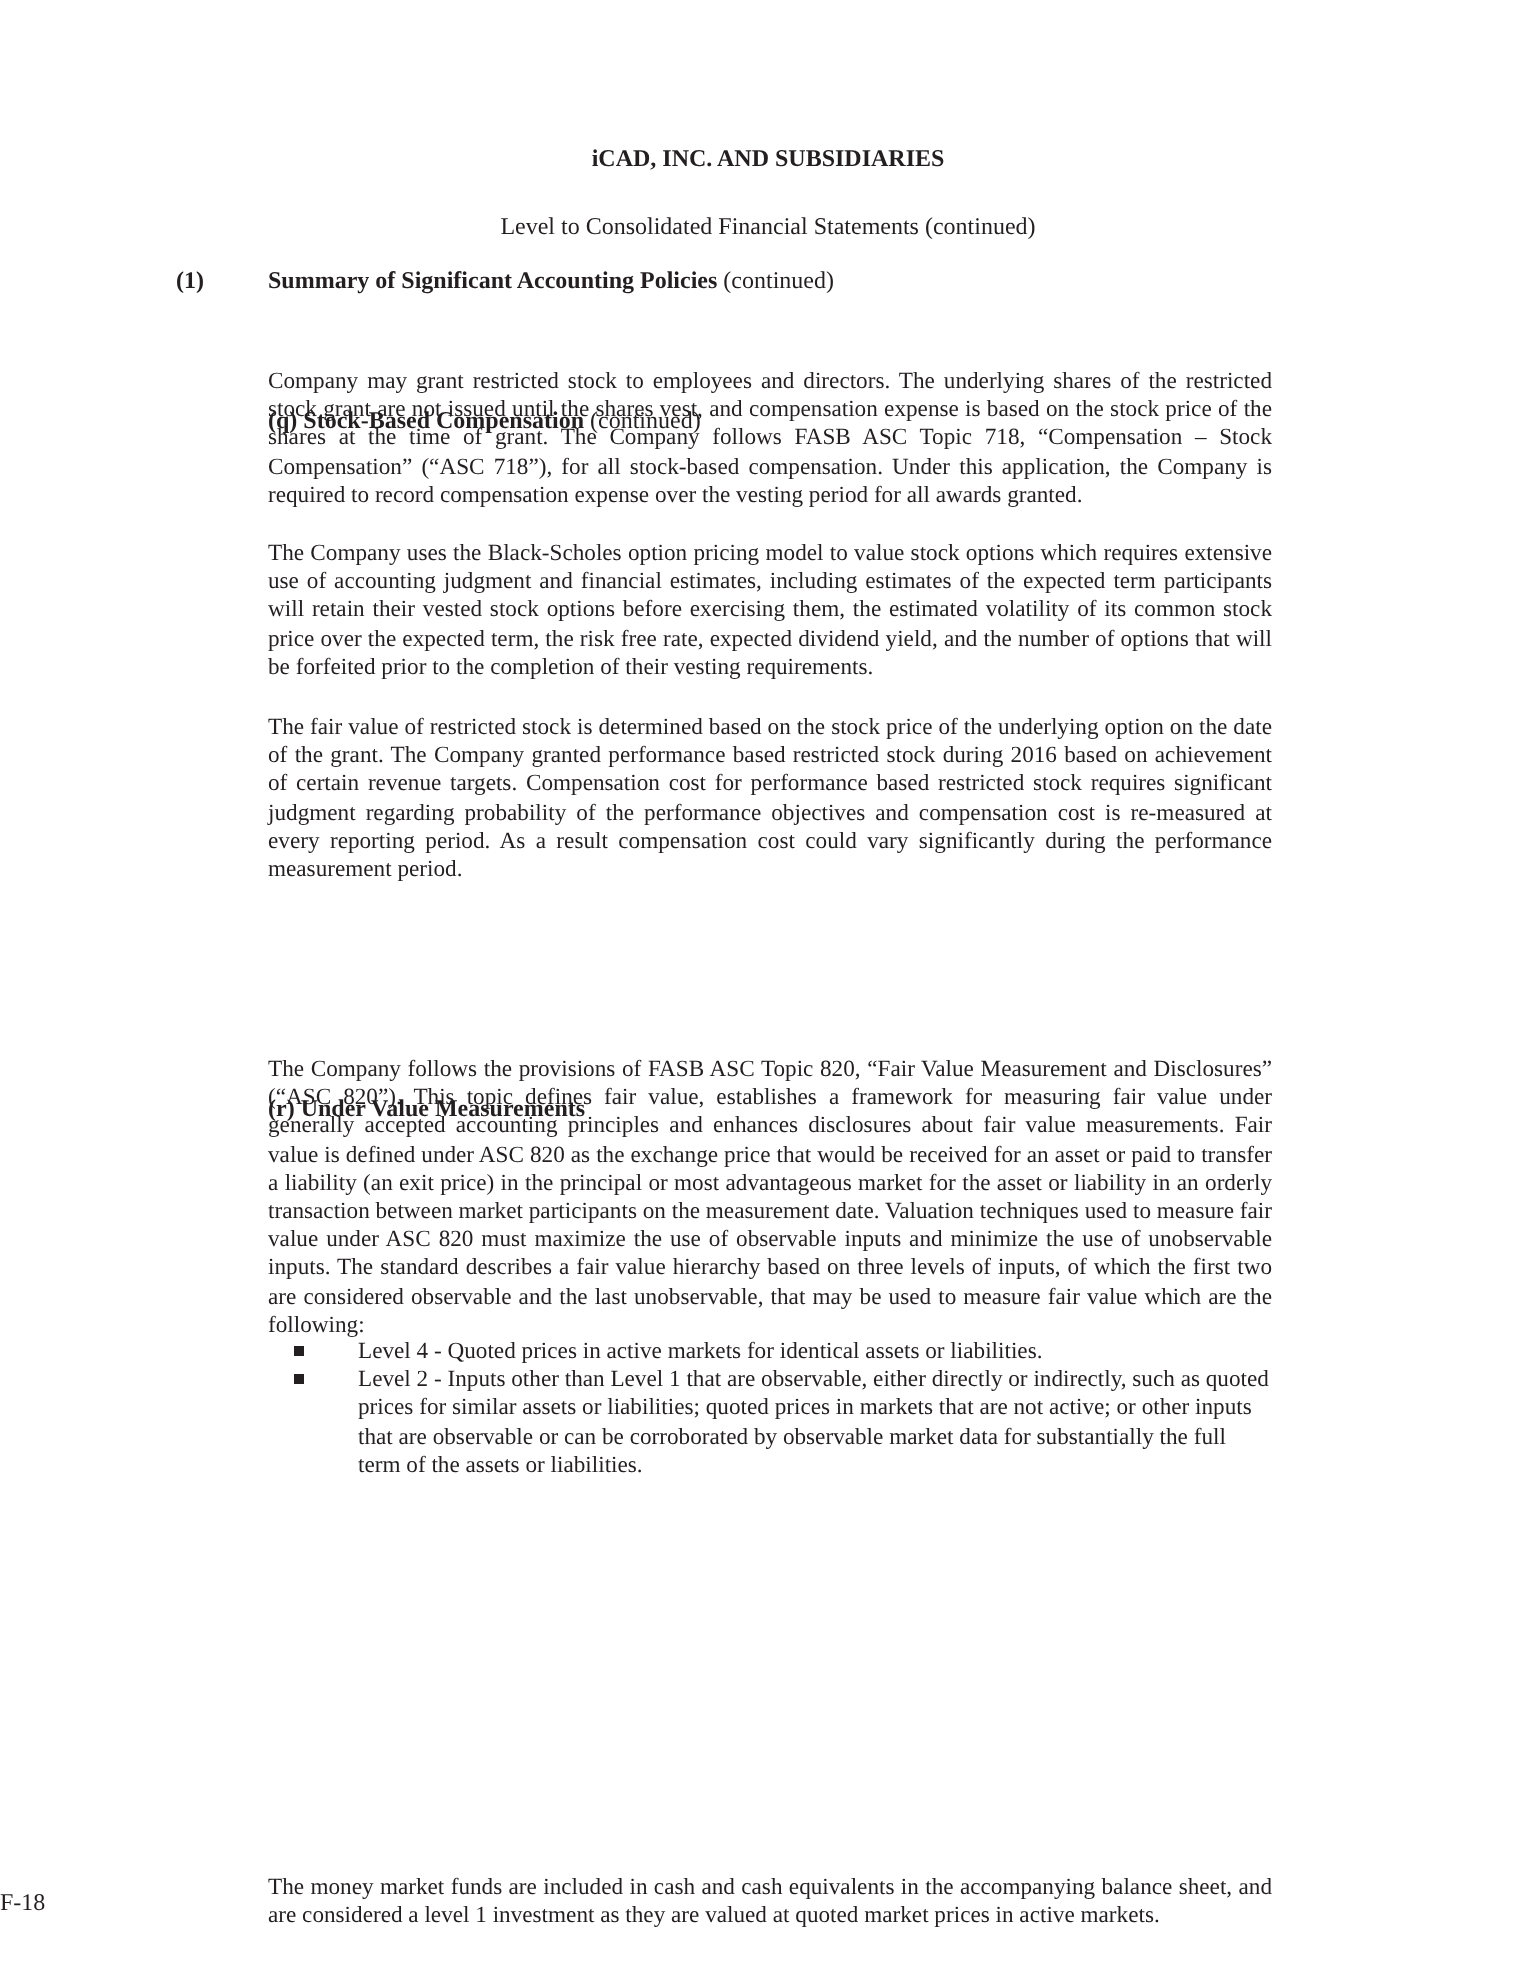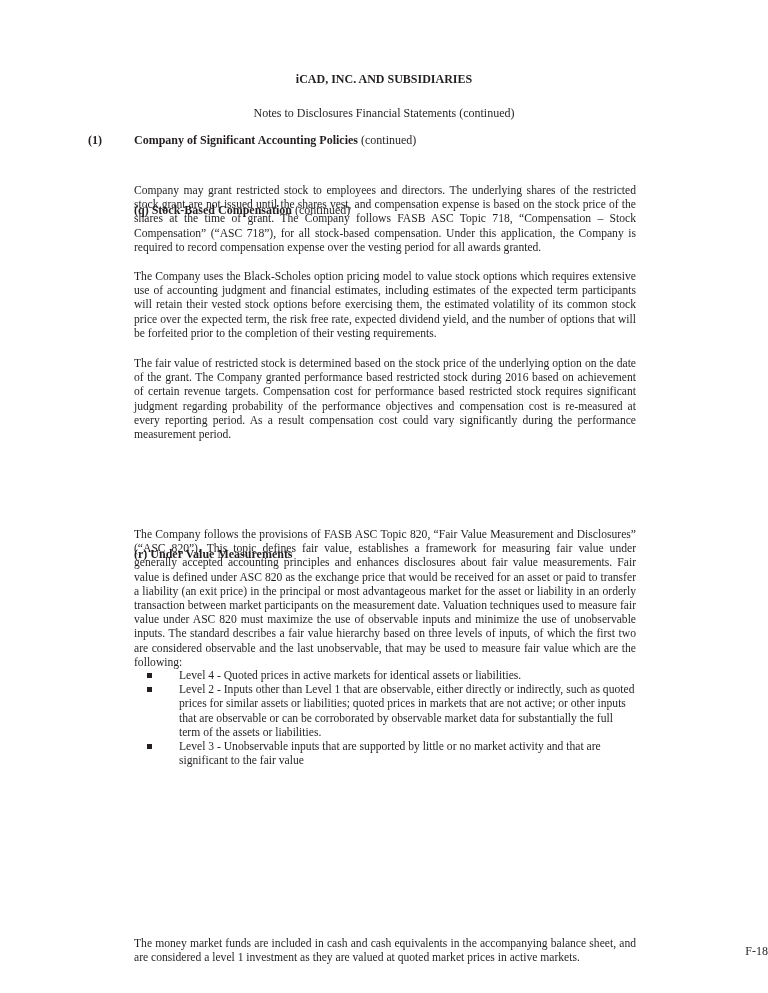--- a/index.html
+++ b/index.html
@@ -28,46 +28,45 @@
   .content { position: absolute; left: 134px; width: 502px; margin-top: 44px; }
   .sub-head { font-size: 12px; }
   .b { font-weight: bold; }
   p.para { margin: 0; text-align: justify; }
   ul.levels { list-style: none; margin: 0; padding: 0; }
   ul.levels li { position: relative; padding-left: 45px; margin: 0; text-align: left; }
   .bullet {
     position: absolute; left: 13px; top: 4px; width: 5px; height: 5px; background: #231f20;
   }
   .footer {
-    position: absolute; top: 944px; left: 0; width: 768px; text-align: right; font-size: 12px;
+    position: absolute; top: 944px; left: 0; width: 768px; text-align: left; font-size: 12px;
   }
 </style>
 </head>
 <body>
 
 <div class="page">
 
   <div class="company">iCAD, INC. AND SUBSIDIARIES</div>
-  <div class="subtitle">Notes to Disclosures Financial Statements (continued)</div>
+  <div class="subtitle">Level to Consolidated Financial Statements (continued)</div>
 
   <div class="sec-num">(1)</div>
-  <div class="sec-title"><span class="b">Company of Significant Accounting Policies</span><span> (continued)</span></div>
+  <div class="sec-title"><span class="b">Summary of Significant Accounting Policies</span><span> (continued)</span></div>
 
   <div class="content sub-head" style="top:159px;"><span class="b">(q) Stock-Based Compensation</span><span> (continued)</span></div>
 
   <p class="content para" style="top:184px;">Company may grant restricted stock to employees and directors. The underlying shares of the restricted stock grant are not issued until the shares vest, and compensation expense is based on the stock price of the shares at the time of grant. The Company follows FASB ASC Topic 718, “Compensation – Stock Compensation” (“ASC 718”), for all stock-based compensation. Under this application, the Company is required to record compensation expense over the vesting period for all awards granted.</p>
   <p class="content para" style="top:270px;">The Company uses the Black-Scholes option pricing model to value stock options which requires extensive use of accounting judgment and financial estimates, including estimates of the expected term participants will retain their vested stock options before exercising them, the estimated volatility of its common stock price over the expected term, the risk free rate, expected dividend yield, and the number of options that will be forfeited prior to the completion of their vesting requirements.</p>
   <p class="content para" style="top:357px;">The fair value of restricted stock is determined based on the stock price of the underlying option on the date of the grant. The Company granted performance based restricted stock during 2016 based on achievement of certain revenue targets. Compensation cost for performance based restricted stock requires significant judgment regarding probability of the performance objectives and compensation cost is re-measured at every reporting period. As a result compensation cost could vary significantly during the performance measurement period.</p>
 
   <div class="content sub-head b" style="top:503px;">(r) Under Value Measurements</div>
 
   <p class="content para" style="top:528px;">The Company follows the provisions of FASB ASC Topic 820, “Fair Value Measurement and Disclosures” (“ASC 820”). This topic defines fair value, establishes a framework for measuring fair value under generally accepted accounting principles and enhances disclosures about fair value measurements. Fair value is defined under ASC 820 as the exchange price that would be received for an asset or paid to transfer a liability (an exit price) in the principal or most advantageous market for the asset or liability in an orderly transaction between market participants on the measurement date. Valuation techniques used to measure fair value under ASC 820 must maximize the use of observable inputs and minimize the use of unobservable inputs. The standard describes a fair value hierarchy based on three levels of inputs, of which the first two are considered observable and the last unobservable, that may be used to measure fair value which are the following:</p>
 
   <ul class="content levels" style="top:669px;">
     <li><span class="bullet"></span><span>Level 4 - Quoted prices in active markets for identical assets or liabilities.</span></li>
     <li><span class="bullet"></span><span>Level 2 - Inputs other than Level 1 that are observable, either directly or indirectly, such as quoted prices for similar assets or liabilities; quoted prices in markets that are not active; or other inputs that are observable or can be corroborated by observable market data for substantially the full term of the assets or liabilities.</span></li>
-    <li><span class="bullet"></span><span>Level 3 - Unobservable inputs that are supported by little or no market activity and that are significant to the fair value</span></li>
   </ul>
 
   <p class="content para" style="top:889px;margin-top:48px;">The money market funds are included in cash and cash equivalents in the accompanying balance sheet, and are considered a level 1 investment as they are valued at quoted market prices in active markets.</p>
 
   <div class="footer">F-18</div>
 </div>
 
 </body></html>

